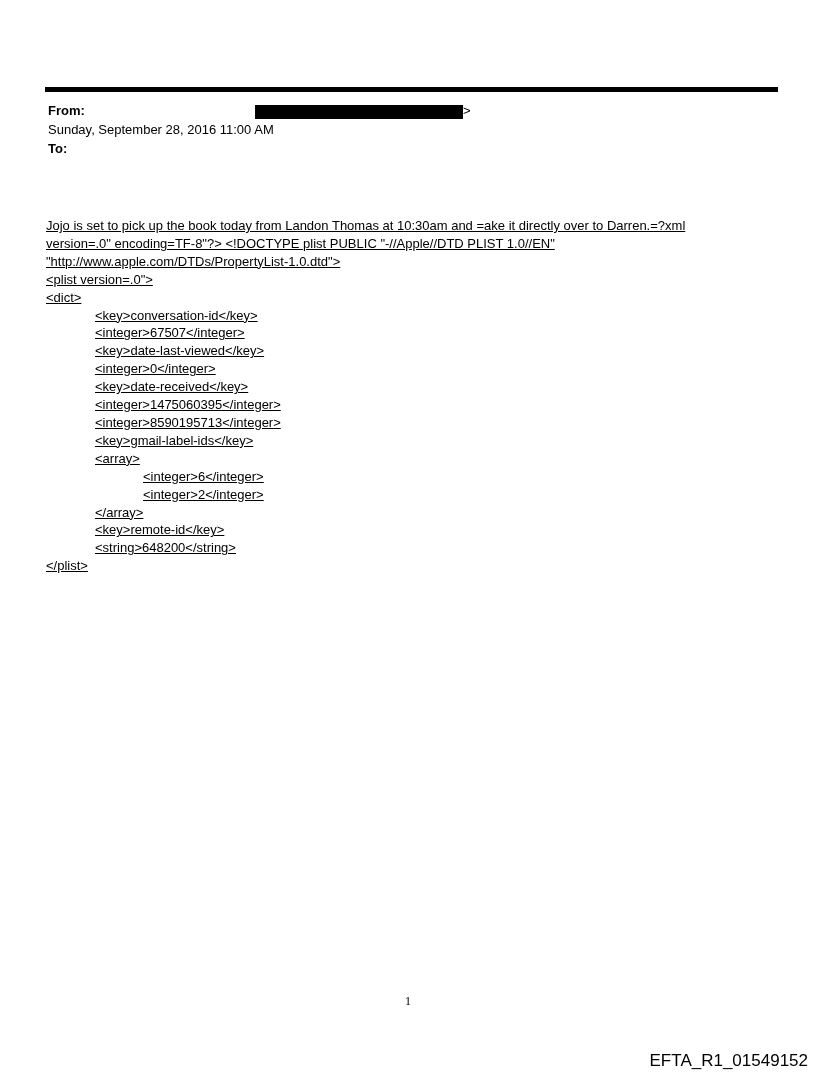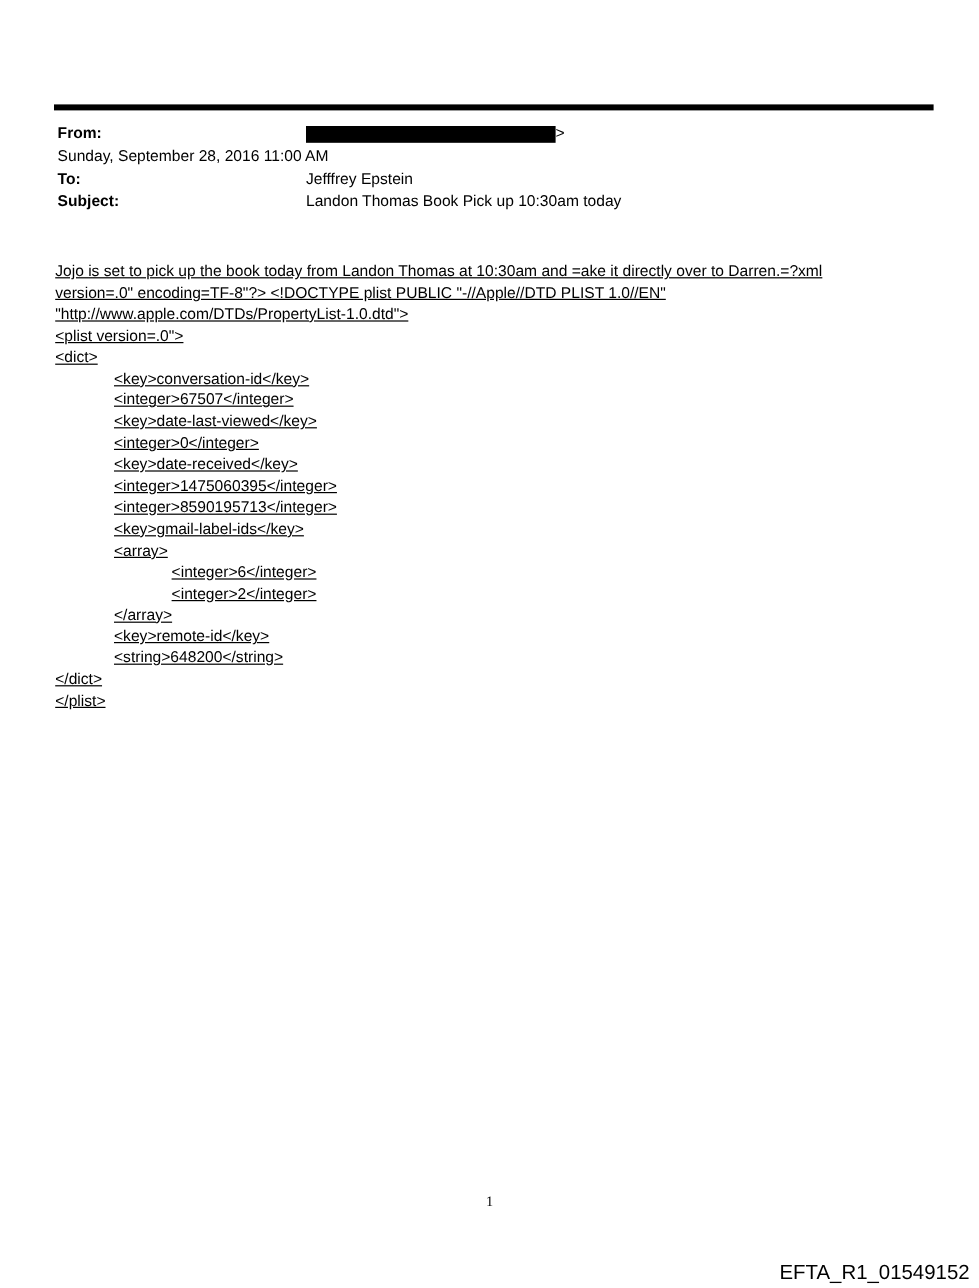--- a/index.html
+++ b/index.html
@@ -97,25 +97,20 @@
   <div class="email-header">
     <div class="header-row">
       <span class="header-label">From:</span>
       <span class="header-value"><span class="redaction"></span><span>&gt;</span></span>
     </div>
     <div class="header-row">
       <span class="header-value">Sunday, September 28, 2016 11:00 AM</span>
     </div>
     <div class="header-row">
       <span class="header-label">To:</span>
-      <span class="header-value">Jefffrey Epstein</span>
-    </div>
-    <div class="header-row">
-      <span class="header-label">Subject:</span>
-      <span class="header-value">Landon Thomas Book Pick up 10:30am today</span>
     </div>
   </div>
 
   <div class="email-body">
       <div class="body-line indent-0">Jojo is set to pick up the book today from Landon Thomas at 10:30am and =ake it directly over to Darren.=?xml</div>
       <div class="body-line indent-0">version=.0" encoding=TF-8"?&gt; &lt;!DOCTYPE plist PUBLIC "-//Apple//DTD PLIST 1.0//EN"</div>
       <div class="body-line indent-0">"http://www.apple.com/DTDs/PropertyList-1.0.dtd"&gt;</div>
       <div class="body-line indent-0">&lt;plist version=.0"&gt;</div>
       <div class="body-line indent-0">&lt;dict&gt;</div>
       <div class="body-line indent-1">&lt;key&gt;conversation-id&lt;/key&gt;</div>
@@ -125,21 +120,20 @@
       <div class="body-line indent-1">&lt;key&gt;date-received&lt;/key&gt;</div>
       <div class="body-line indent-1">&lt;integer&gt;1475060395&lt;/integer&gt;</div>
       <div class="body-line indent-1">&lt;integer&gt;8590195713&lt;/integer&gt;</div>
       <div class="body-line indent-1">&lt;key&gt;gmail-label-ids&lt;/key&gt;</div>
       <div class="body-line indent-1">&lt;array&gt;</div>
       <div class="body-line indent-2">&lt;integer&gt;6&lt;/integer&gt;</div>
       <div class="body-line indent-2">&lt;integer&gt;2&lt;/integer&gt;</div>
       <div class="body-line indent-1">&lt;/array&gt;</div>
       <div class="body-line indent-1">&lt;key&gt;remote-id&lt;/key&gt;</div>
       <div class="body-line indent-1">&lt;string&gt;648200&lt;/string&gt;</div>
-      <div class="body-line indent-0">&lt;/dict&gt;</div>
       <div class="body-line indent-0">&lt;/plist&gt;</div>
     </div>
 
   <div class="page-number">1</div>
 
   <div class="bates-number">EFTA_R1_01549152</div>
 
 </div>
 
 </body></html>

